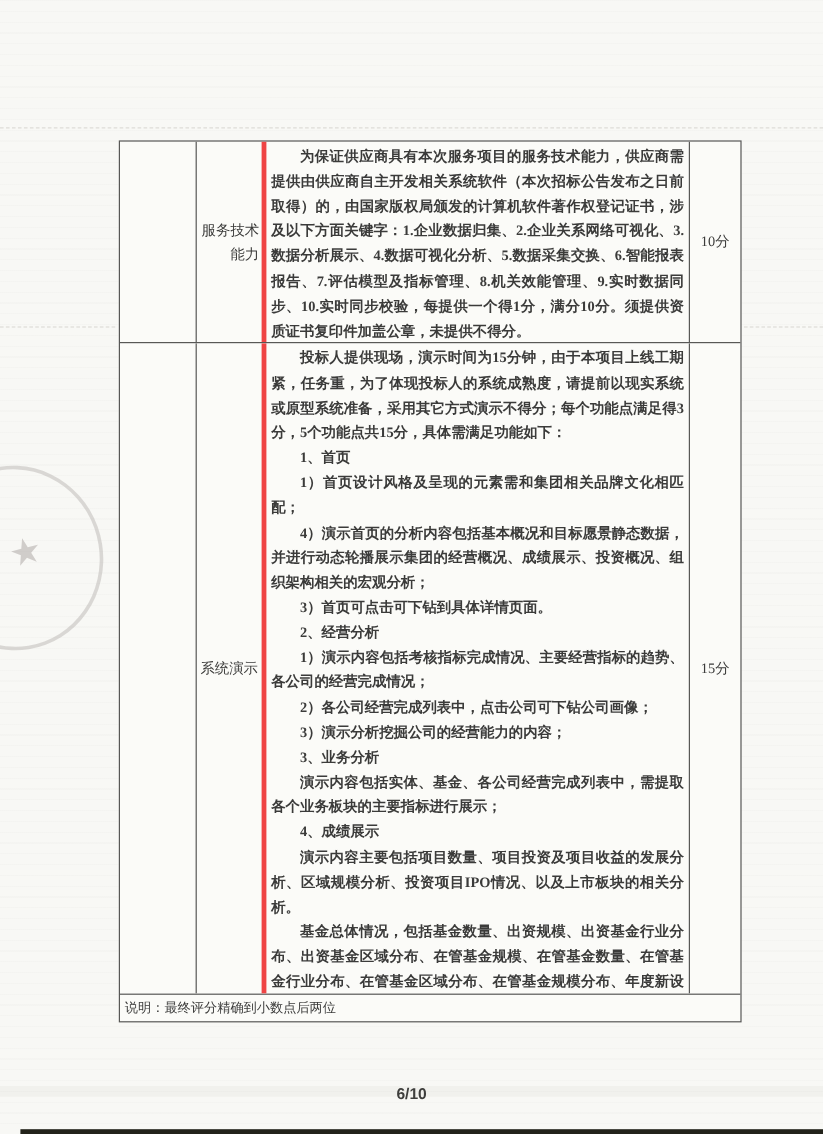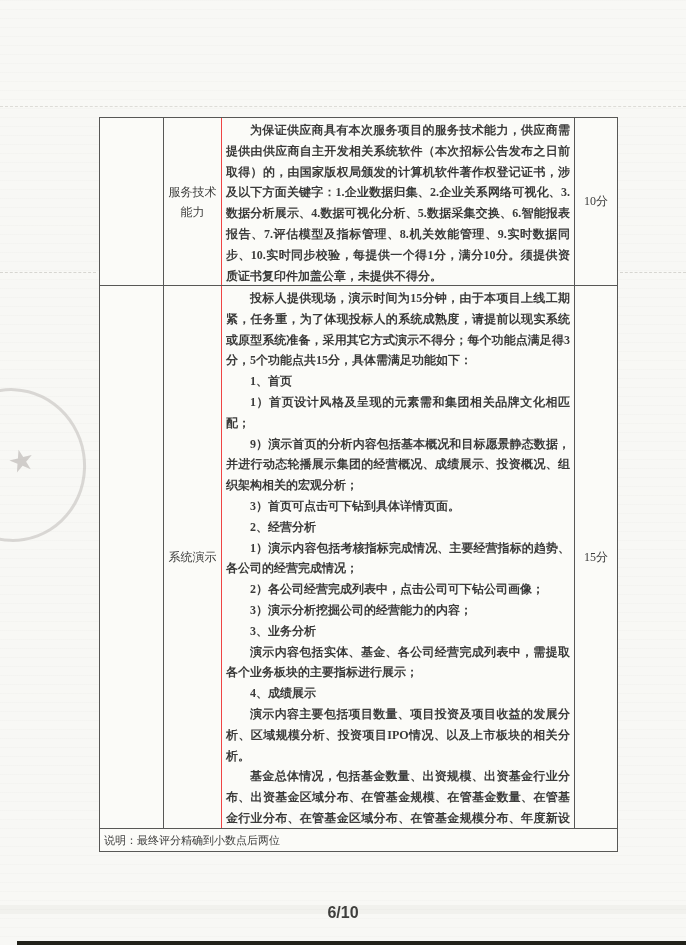--- a/index.html
+++ b/index.html
@@ -37,44 +37,44 @@
     transform:rotate(-14deg);
   }
   .footer-band{
     position:absolute;left:0;top:905px;width:686px;height:9px;
     background:rgba(90,90,80,0.045);
   }
   .page-number{
     position:absolute;left:0;top:904px;width:686px;
     text-align:center;
     font-family:"Liberation Sans","DejaVu Sans",sans-serif;
-    font-size:16px;font-weight:bold;color:#3e3e3c;
+    font-size:13px;font-weight:bold;color:#3e3e3c;
   }
   .bottom-strip{
     position:absolute;left:17px;top:941px;width:669px;height:4px;
     background:#22221a;
   }
   
   .doc-table{
     position:absolute;left:99px;top:117px;width:519px;
     box-sizing:border-box;
     border:1px solid #585856;
     background:#fbfbf8;
     color:#3b3b3a;
     font-size:12px;
   }
   .t-row{display:flex;border-bottom:1px solid #585856;overflow:hidden;}
   .t-row.row-1{height:167px;}
   .t-row.row-2{height:542px;}
   .cell{box-sizing:border-box;overflow:hidden;}
   .c-blank{width:64px;border-right:1px solid #585856;}
   .c-label{
-    width:58px;border-right:1px solid #ef4444;
+    width:58px;border-right:4px solid #ef4444;
     display:flex;align-items:center;justify-content:center;
-    text-align:center;padding:2px;line-height:20px;
+    text-align:right;padding:2px;line-height:20px;
   }
   .c-content{
     width:353px;border-right:1px solid #585856;
     padding:2px 4px 0 4px;
     line-height:20.8px;text-align:justify;
   }
   .c-content p{margin:0;text-indent:2em;font-weight:bold;}
   .c-score{
     flex:1;display:flex;align-items:center;justify-content:center;
   }
@@ -112,21 +112,21 @@
 
     <div class="t-row row-2">
       <div class="cell c-blank"></div>
       <div class="cell c-label">
         <span>系统演示</span>
       </div>
       <div class="cell c-content">
         <p>投标人提供现场，演示时间为15分钟，由于本项目上线工期紧，任务重，为了体现投标人的系统成熟度，请提前以现实系统或原型系统准备，采用其它方式演示不得分；每个功能点满足得3分，5个功能点共15分，具体需满足功能如下：</p>
         <p>1、首页</p>
         <p>1）首页设计风格及呈现的元素需和集团相关品牌文化相匹配；</p>
-        <p>9）演示首页的分析内容包括基本概况和目标愿景静态数据，并进行动态轮播展示集团的经营概况、成绩展示、投资概况、组织架构相关的宏观分析；</p>
+        <p>4）演示首页的分析内容包括基本概况和目标愿景静态数据，并进行动态轮播展示集团的经营概况、成绩展示、投资概况、组织架构相关的宏观分析；</p>
         <p>3）首页可点击可下钻到具体详情页面。</p>
         <p>2、经营分析</p>
         <p>1）演示内容包括考核指标完成情况、主要经营指标的趋势、各公司的经营完成情况；</p>
         <p>2）各公司经营完成列表中，点击公司可下钻公司画像；</p>
         <p>3）演示分析挖掘公司的经营能力的内容；</p>
         <p>3、业务分析</p>
         <p>演示内容包括实体、基金、各公司经营完成列表中，需提取各个业务板块的主要指标进行展示；</p>
         <p>4、成绩展示</p>
         <p>演示内容主要包括项目数量、项目投资及项目收益的发展分析、区域规模分析、投资项目IPO情况、以及上市板块的相关分析。</p>
         <p>基金总体情况，包括基金数量、出资规模、出资基金行业分布、出资基金区域分布、在管基金规模、在管基金数量、在管基金行业分布、在管基金区域分布、在管基金规模分布、年度新设基金、支持高新企业数量等。</p>

